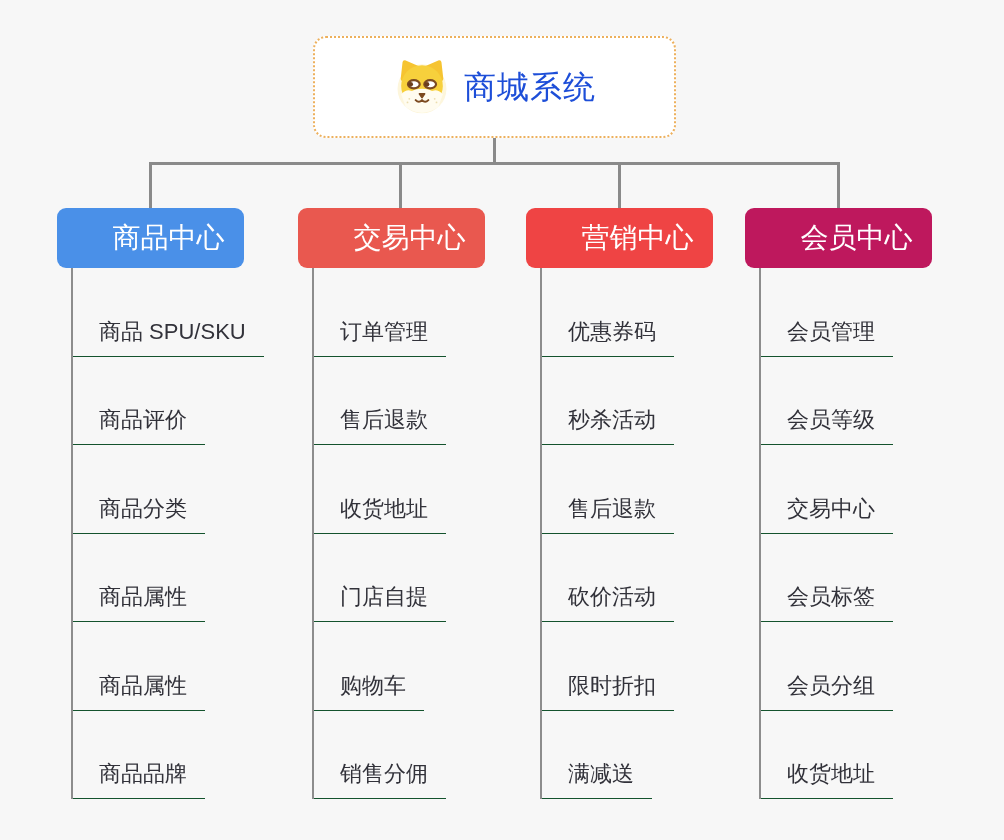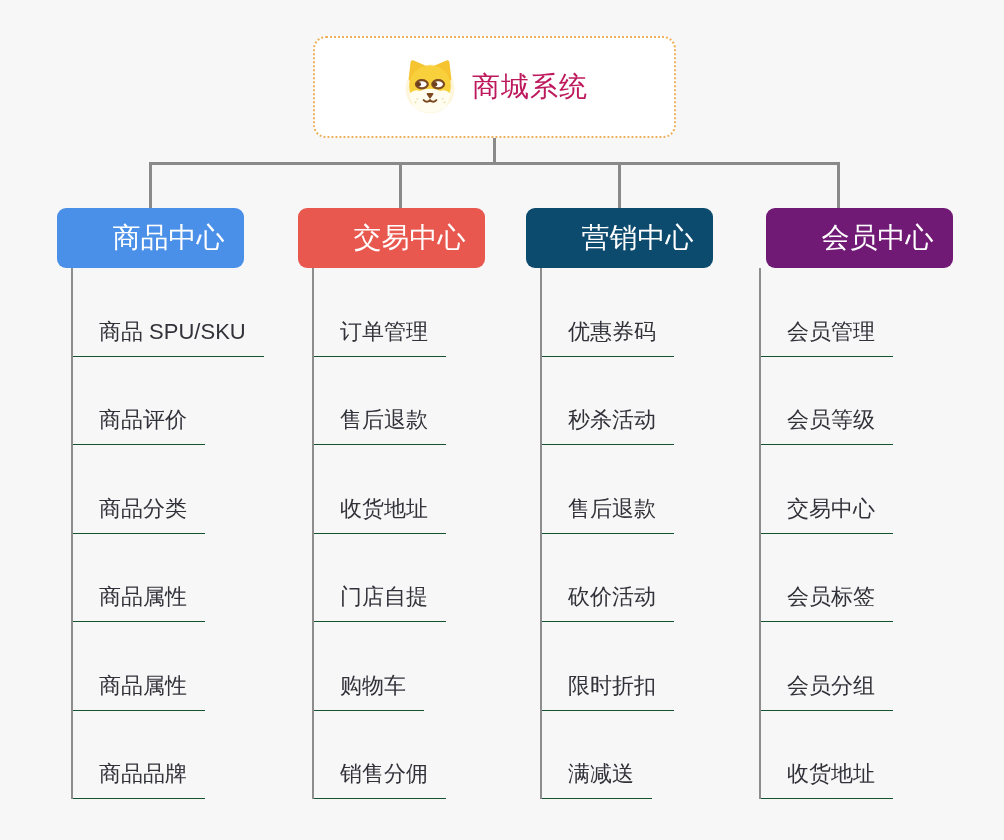--- a/index.html
+++ b/index.html
@@ -15,22 +15,22 @@
   .root-node {
     position: absolute; left: 313px; top: 36px;
     width: 363px; height: 102px; box-sizing: border-box;
     background: #FFFFFF;
     border: 2px dotted #EDB05C;
     border-radius: 13px;
     display: flex; align-items: center; justify-content: center;
     gap: 13px;
   }
   .root-title {
-    font-size: 28px; line-height: 1;
-    color: #be185d;
+    font-size: 32px; line-height: 1;
+    color: #1d4ed8;
     letter-spacing: 1px;
     white-space: nowrap;
   }
   .dog-icon { width: 58px; height: 58px; display: block; }
 
   
   .conn { position: absolute; background: #8A8A8A; }
   .conn-stub { left: 493px; top: 138px; width: 3px; height: 26px; }
   .conn-bus  { left: 149px; top: 162px; width: 691px; height: 3px; }
   .conn-drop { top: 163px; width: 3px; height: 45px; }
@@ -128,33 +128,33 @@
       <div class="child">订单管理</div>
       <div class="child">售后退款</div>
       <div class="child">收货地址</div>
       <div class="child">门店自提</div>
       <div class="child">购物车</div>
       <div class="child">销售分佣</div>
     </div>
   </div>
 
   <div class="column col-3">
-    <div class="branch-box" style="background: #0c4a6e;">营销中心</div>
+    <div class="branch-box" style="background: #ef4444;">营销中心</div>
     <div class="children">
       <div class="child">优惠券码</div>
       <div class="child">秒杀活动</div>
       <div class="child">售后退款</div>
       <div class="child">砍价活动</div>
       <div class="child">限时折扣</div>
       <div class="child">满减送</div>
     </div>
   </div>
 
   <div class="column col-4">
-    <div class="branch-box" style="background: #701a75; margin-left: 21px;">会员中心</div>
+    <div class="branch-box" style="background: #be185d;">会员中心</div>
     <div class="children">
       <div class="child">会员管理</div>
       <div class="child">会员等级</div>
       <div class="child">交易中心</div>
       <div class="child">会员标签</div>
       <div class="child">会员分组</div>
       <div class="child">收货地址</div>
     </div>
   </div>
 

